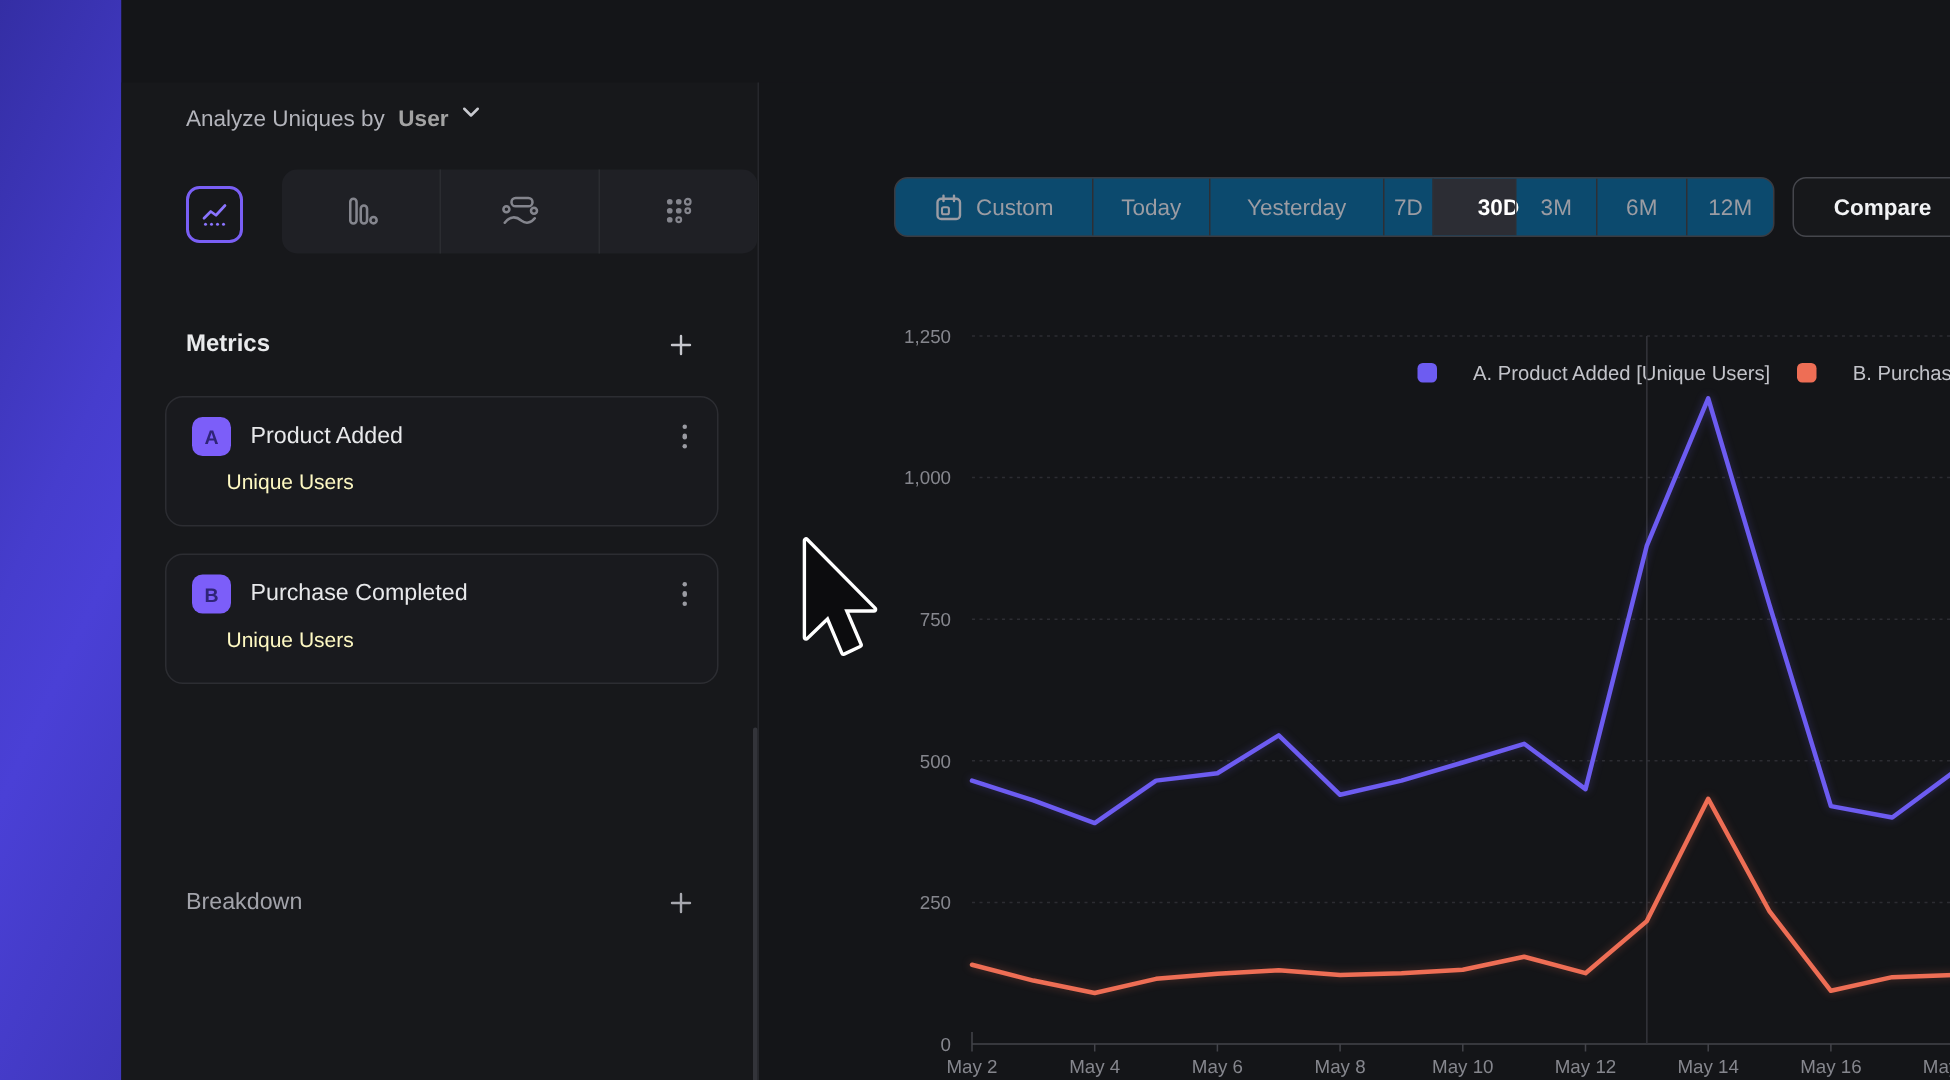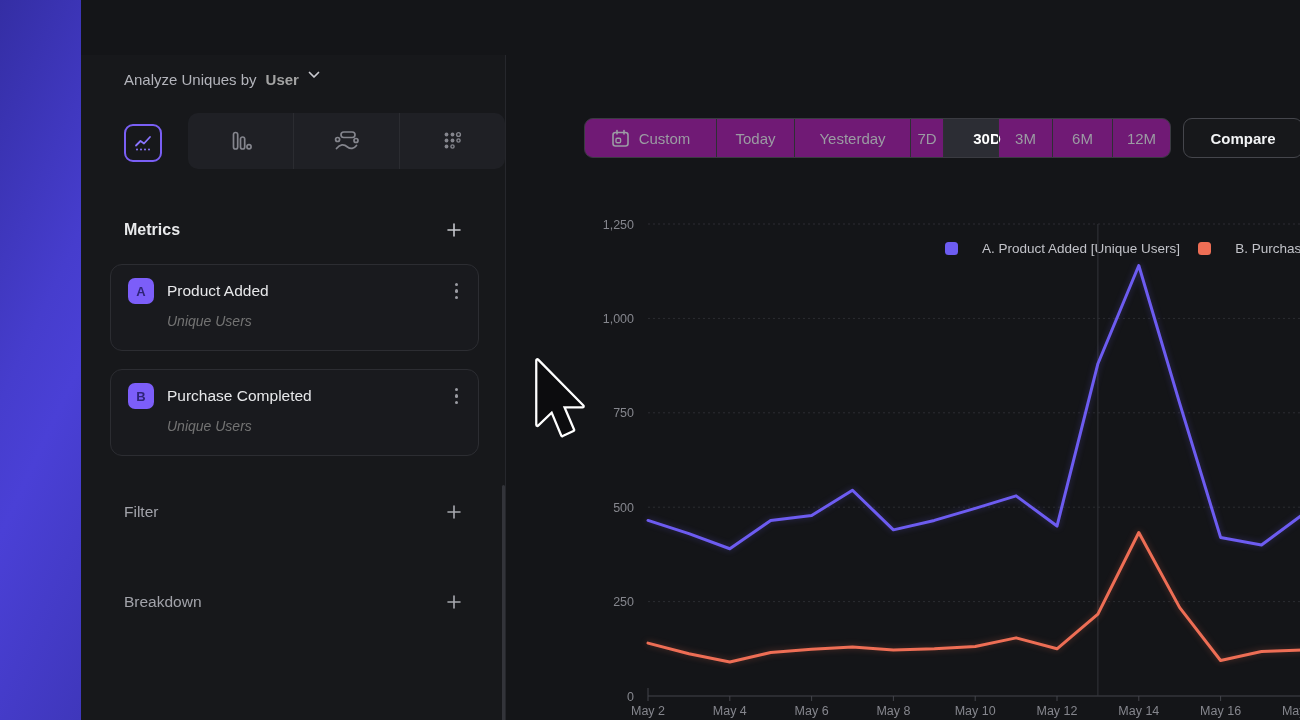--- a/index.html
+++ b/index.html
@@ -22,28 +22,28 @@
   .tabs-group .tab + .tab{border-left:1px solid #2b2c31;}
   .section-head{position:absolute;left:43px;width:342px;height:34px;display:flex;align-items:center;justify-content:space-between;gap:40px;}
   .section-head .s-label{font-size:16px;font-weight:700;color:#e9eaec;}
   .section-head.dim .s-label{font-weight:500;color:#a2a3aa;font-size:15.5px;}
   .plus-btn{width:24px;height:24px;display:flex;align-items:center;justify-content:center;cursor:pointer;border-radius:6px;}
   .metric-card{position:absolute;left:29px;width:367px;height:85px;background:#191a1e;border:1px solid #2c2d32;border-radius:12px;}
   .metric-card .row1{display:flex;align-items:center;gap:13px;padding:13px 16px 0 17px;}
   .badge{width:26px;height:26px;border-radius:7px;background:#7c5ef9;color:#2f2478;font-size:13px;font-weight:700;
     display:flex;align-items:center;justify-content:center;flex:none;}
   .metric-card .m-title{font-size:15.5px;font-weight:500;color:#e7e8ea;flex:1;}
-  .metric-card .m-sub{margin:9px 0 0 56px;font-size:14px;color:#737373;font-style:italic;}
+  .metric-card .m-sub{margin:9px 0 0 40px;font-size:14px;color:#fef9c3;}
   .kebab{display:flex;flex-direction:column;gap:3px;align-items:center;padding:4px;cursor:pointer;}
   .kebab i{width:3.4px;height:3.4px;border-radius:50%;background:#9a9ba2;}
   .scroll-thumb{position:absolute;right:0px;top:430px;width:3px;height:265px;background:#33343a;border-radius:2px;}
   
   .main{position:absolute;left:425px;top:55px;right:0;bottom:0;background:#141518;}
   .timebar{position:absolute;left:78px;top:63px;height:40px;display:flex;align-items:stretch;}
-  .segmented{display:flex;border:1px solid #3a3b41;border-radius:9px;overflow:hidden;background:#701a75;}
+  .segmented{display:flex;border:1px solid #3a3b41;border-radius:9px;overflow:hidden;background:#0c4a6e;margin-left:12px;}
   .seg{display:flex;align-items:center;justify-content:center;gap:9px;font-size:15px;color:#9b9ca3;cursor:pointer;box-sizing:border-box;}
   .seg + .seg{border-left:1px solid #2e2f34;}
   .seg.selected{background:#2c2d34;color:#ffffff;font-weight:700;padding-left:32px;}
   .seg-custom{width:131px}.seg-today{width:78px}.seg-yesterday{width:116px}.seg-7d{width:33px}
   .seg-30d{width:55px}.seg-3m{width:54px}.seg-6m{width:60px}.seg-12m{width:58px}
   .compare-btn{margin-left:12px;width:118px;border:1px solid #45464c;border-radius:9px;display:flex;align-items:center;
     justify-content:center;font-size:15px;font-weight:700;color:#f2f3f5;background:#17181b;cursor:pointer;}
   .legend{position:absolute;left:439px;top:186px;display:flex;gap:18px;white-space:nowrap;align-items:center;}
   .legend .item{display:flex;align-items:center;gap:24px;font-size:13.5px;color:#c2c3c9;}
   .swatch{width:13px;height:13px;border-radius:3.5px;flex:none;}
@@ -139,28 +139,20 @@
         <div class="m-title">Purchase Completed</div>
         <div class="kebab">
             <i></i>
             <i></i>
             <i></i>
           </div>
       </div>
       <div class="m-sub">Unique Users</div>
     </div>
 
-    <div class="section-head dim" style="top:440px">
-      <span class="s-label">Filter</span>
-      <span class="plus-btn">
-        <svg width="16" height="16" viewBox="0 0 16 16">
-          <path d="M8 2 V14 M2 8 H14" stroke="#a7a8af" stroke-width="1.6" stroke-linecap="round"></path>
-        </svg>
-      </span>
-    </div>
 
     <div class="section-head dim" style="top:530px">
       <span class="s-label">Breakdown</span>
       <span class="plus-btn">
         <svg width="16" height="16" viewBox="0 0 16 16">
           <path d="M8 2 V14 M2 8 H14" stroke="#a7a8af" stroke-width="1.6" stroke-linecap="round"></path>
         </svg>
       </span>
     </div>
 

